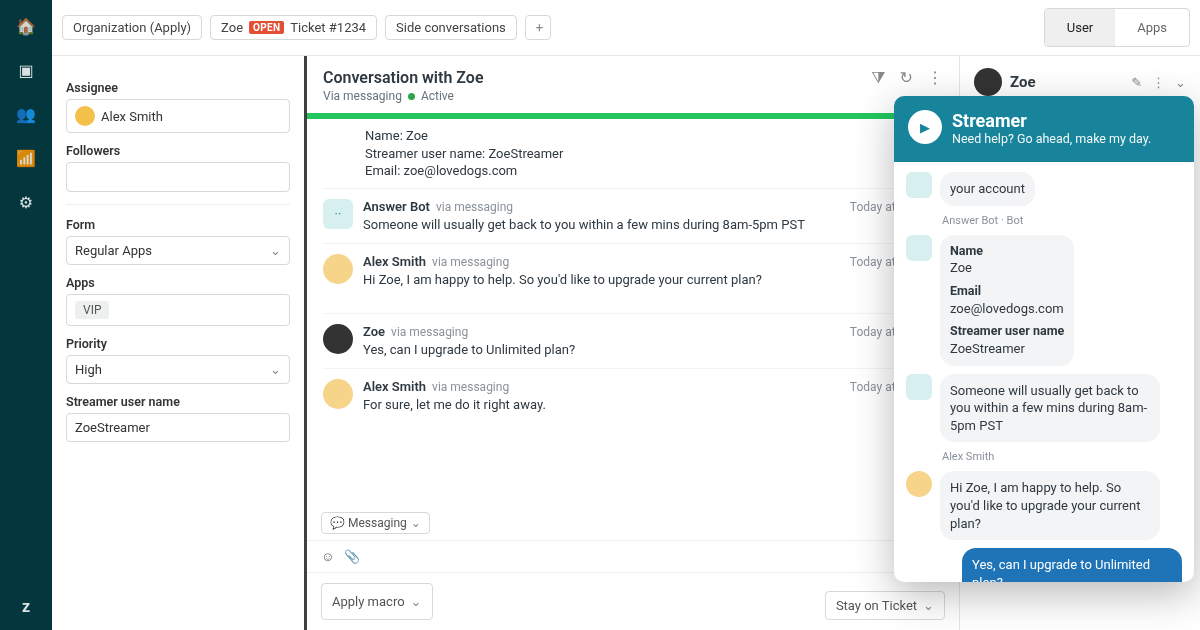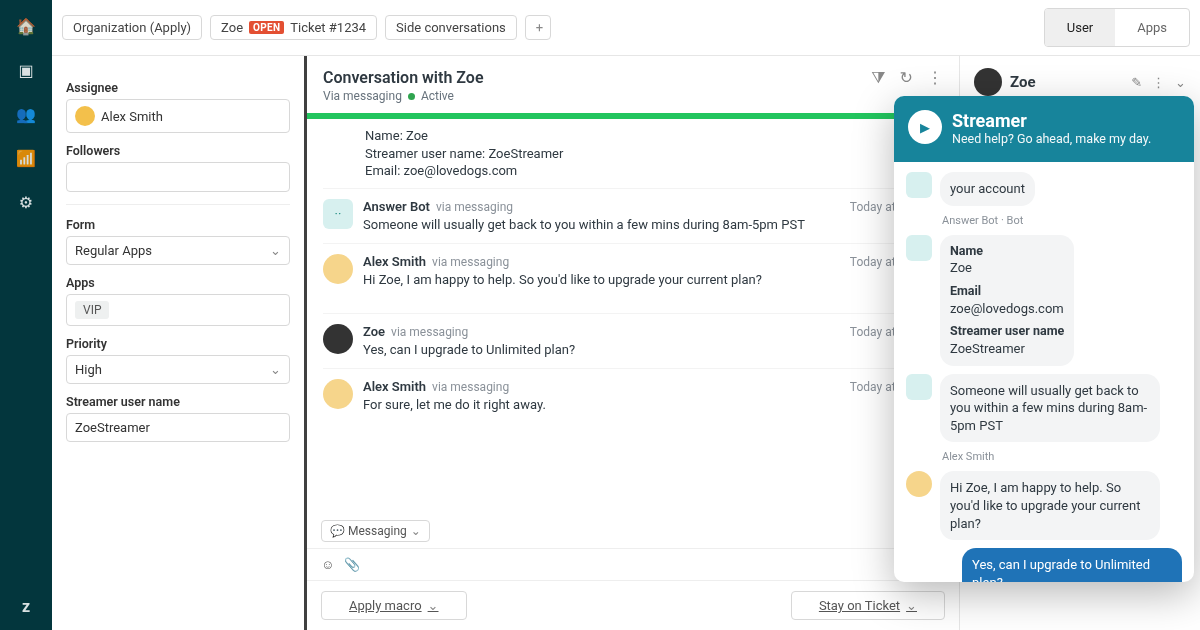--- a/index.html
+++ b/index.html
@@ -43,23 +43,23 @@
   .msg .mbody { flex:1;}
   .msg .mhead { display:flex; gap:6px; align-items:baseline;}
   .msg .name { font-weight:600;}
   .msg .via { color:#8a9199; font-size:12px;}
   .msg .time { margin-left:auto; color:#8a9199; font-size:12px;}
   .msg .text { margin-top:2px; line-height:1.35;}
   .read-tick { color:#2a9ed8; font-size:12px; text-align:right;}
   .composer { border-top:1px solid #eee; padding:8px 14px; display:flex; align-items:center; gap:10px; font-size:13px; color:#555;}
   .composer .send { margin-left:auto; color:#1f73b7; font-weight:600;}
   .macro-row { border-top:1px solid #eee; padding:10px 14px; display:flex; gap:10px;}
-  .macro-row .selectbtn { border:1px solid #d8d8d8; border-radius:4px; padding:6px 27px; font-size:13px; color:#555; display:flex; align-items:center; gap:6px;text-decoration:underline;}
+  .macro-row .selectbtn { border:1px solid #d8d8d8; border-radius:4px; padding:6px 10px; font-size:13px; color:#555; display:flex; align-items:center; gap:6px;}
   .macro-row .selectbtn::after{content:"⌄"; color:#888;}
-  .macro-row .stay { margin-left:auto;}
+  .macro-row .stay { margin-left:auto;margin-top:8px;}
   .messaging-chip { border:1px solid #d8d8d8; border-radius:4px; padding:3px 8px; font-size:12px; color:#555; display:inline-flex; gap:4px;}
   .messaging-chip::after{content:"⌄"; color:#888;}
   
   .userpanel { width:240px; padding:12px 14px; font-size:13px; color:#2f3941;}
   .user-head { display:flex; align-items:center; gap:8px;}
   .user-head .uav { width:28px; height:28px; border-radius:50%; background:#333;}
   .user-head .uname { font-weight:700; font-size:15px;}
   .user-head .acts { margin-left:auto; display:flex; gap:10px; color:#888;}
   .urow { display:flex; gap:8px; align-items:center; margin-top:10px; color:#68737d;}
   .urow .val { color:#1f73b7; white-space:nowrap; overflow:hidden; text-overflow:ellipsis;}

